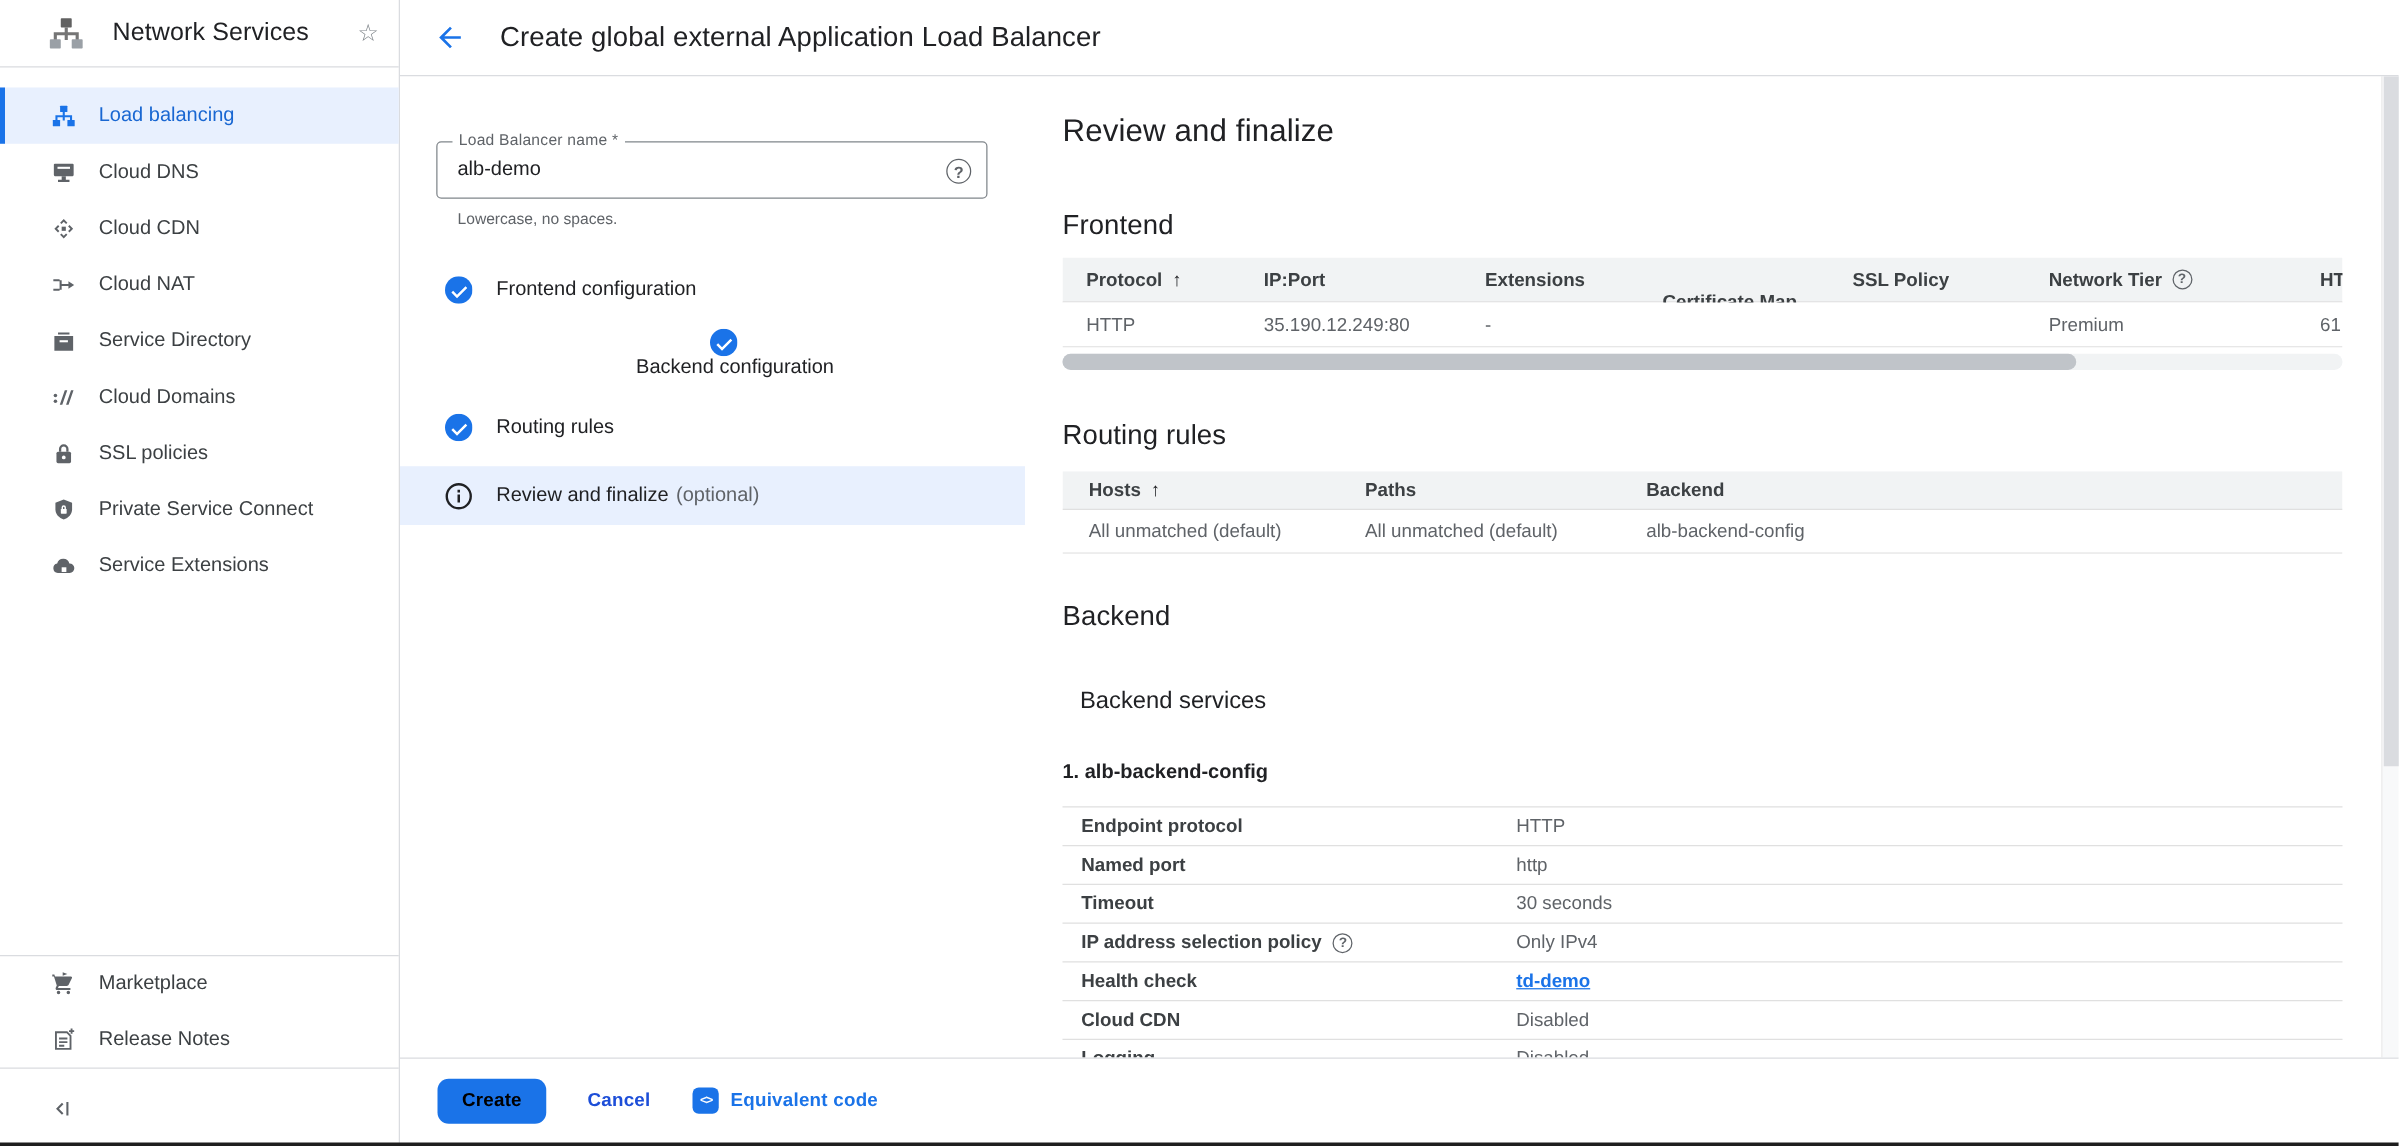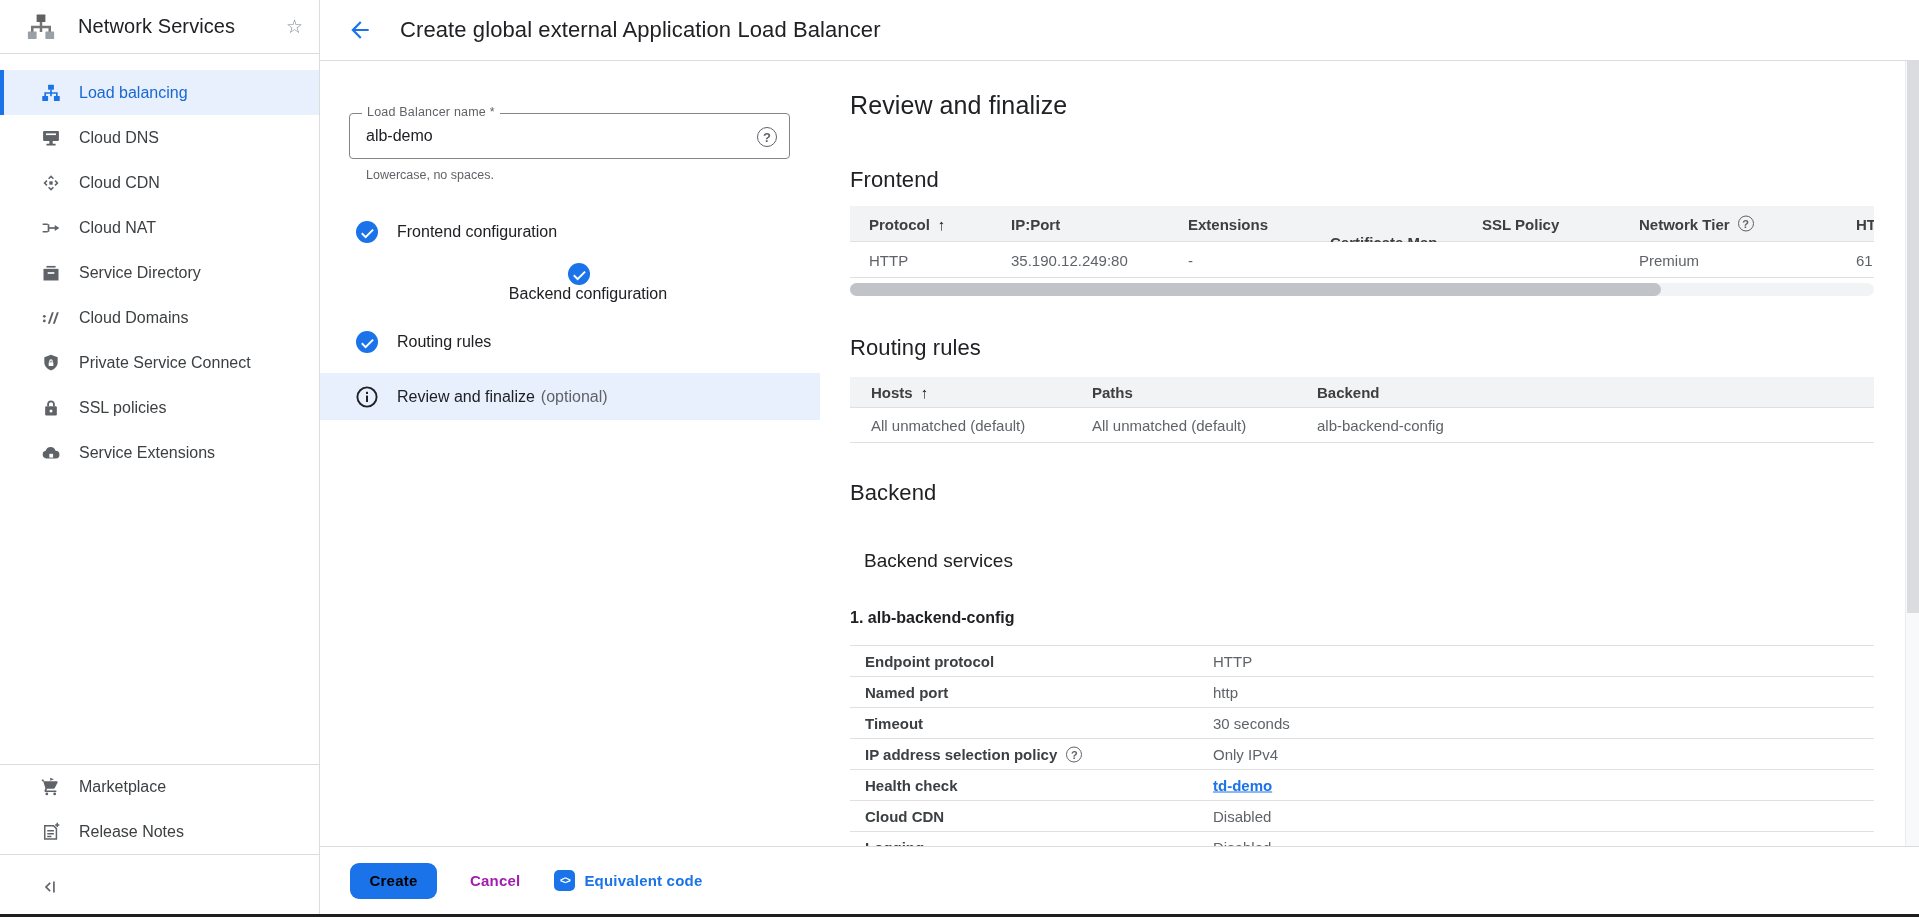--- a/index.html
+++ b/index.html
@@ -1,21 +1,21 @@
 <!DOCTYPE html>
 <html><head>
 <meta charset="utf-8">
 <style>
   * { margin:0; padding:0; box-sizing:border-box; }
   html,body { width:1919px; height:917px; background:#fff; font-family:"Liberation Sans", sans-serif; overflow:hidden; }
   body { position:relative; color:#202124; }
 
   
   .sidebar { position:absolute; left:0; top:0; width:320px; height:917px; background:#fff; border-right:1px solid #dadce0; z-index:6; }
-  .sb-header { position:absolute; left:0; top:0; width:100%; height:54px; border-bottom:1px solid #dadce0; display:flex; align-items:center; padding-left:26px; }
+  .sb-header { position:absolute; left:0; top:0; width:100%; height:54px; border-bottom:1px solid #dadce0; display:flex; align-items:center; padding-left:38px; }
   .sb-title { font-size:20px; color:#202124; margin-left:22px; letter-spacing:.1px; }
   .sb-star { position:absolute; right:16px; top:15px; font-size:19px; color:#80868b; cursor:pointer; }
   .nav { position:absolute; top:70px; left:0; width:100%; }
   .nav-item { position:relative; height:45px; display:flex; align-items:center; padding-left:40px; cursor:pointer; color:#3c4043; }
   .nav-item .nicon { width:22px; height:22px; margin-right:17px; display:flex; align-items:center; justify-content:center; flex:none; }
   .nav-item .nlabel { font-size:16px; white-space:nowrap; }
   .nav-item.selected { background:#e8f0fe; color:#1967d2; }
   .nav-item.selected::before { content:""; position:absolute; left:0; top:0; width:4px; height:100%; background:#1a73e8; }
   .sb-div { position:absolute; left:0; width:100%; height:1px; background:#dadce0; }
   .sb-foot-item { position:absolute; left:0; width:100%; height:45px; display:flex; align-items:center; padding-left:40px; cursor:pointer; color:#3c4043; }
@@ -65,21 +65,21 @@
   .kv { position:absolute; left:0; top:584px; width:1024px; border-top:1px solid #e0e0e0; }
   .kv-row { height:31px; border-bottom:1px solid #e0e0e0; position:relative; }
   .kv-key { position:absolute; left:15px; top:50%; transform:translateY(-50%); font-size:15px; font-weight:bold; color:#3c4043; display:flex; align-items:center; white-space:nowrap; }
   .kv-key .qcircle { margin-left:9px; }
   .kv-val { position:absolute; left:363px; top:50%; transform:translateY(-50%); font-size:15px; color:#5f6368; white-space:nowrap; }
   .kv-val a { color:#1a73e8; text-decoration:underline; font-weight:bold; }
 
   
   .bottom-bar { position:absolute; left:320px; top:846px; width:1599px; height:68px; background:#fff; border-top:1px solid #dadce0; display:flex; align-items:center; z-index:10; }
   .create-btn { margin-left:30px; width:87px; height:36px; background:#1a73e8; color:#000000; border:none; border-radius:9px; font-size:15px; font-weight:bold; font-family:"Liberation Sans", sans-serif; cursor:pointer; letter-spacing:.2px; }
-  .cancel-btn { margin-left:19px; background:none; border:none; font-size:15px; font-weight:bold; color:#a21caf; font-family:"Liberation Sans", sans-serif; cursor:pointer; padding:8px 14px; letter-spacing:.2px; }
+  .cancel-btn { margin-left:19px; background:none; border:none; font-size:15px; font-weight:bold; color:#1d4ed8; font-family:"Liberation Sans", sans-serif; cursor:pointer; padding:8px 14px; letter-spacing:.2px; }
   .eqcode-btn { margin-left:20px; display:flex; align-items:center; background:none; border:none; cursor:pointer; font-family:"Liberation Sans", sans-serif; }
   .eqcode-ic { width:21px; height:21px; background:#1a73e8; border-radius:5px; color:#fff; font-size:10px; font-weight:bold; display:flex; align-items:center; justify-content:center; letter-spacing:-1px; }
   .eqcode-label { margin-left:9px; font-size:15px; font-weight:bold; color:#1a73e8; letter-spacing:.2px; }
 
   
   .v-scrollbar { position:absolute; left:1905px; top:61px; width:14px; height:785px; background:#f8f9fa; border-left:1px solid #ececec; z-index:4; }
   .v-scrollbar .vthumb { position:absolute; left:1px; top:0; width:13px; height:552px; background:#dadce0; cursor:pointer; }
   .bottom-edge { position:absolute; left:0; top:914px; width:1919px; height:3px; background:#1e1e1e; z-index:20; }
 
   svg { display:block; }
@@ -161,36 +161,36 @@
           <circle cx="4" cy="10" r="1.7"></circle>
             <circle cx="4" cy="15.5" r="1.7"></circle>
           <path d="M8.2 19L13 5h2.4L10.6 19zM14.2 19L19 5h2.4L16.6 19z"></path>
         </svg>
       </span>
       <span class="nlabel">Cloud Domains</span>
     </div>
     <div class="nav-item">
       <span class="nicon">
         <svg width="20" height="20" viewBox="0 0 24 24" fill="#5f6368">
+          <rect x="5" y="10" width="14" height="11" rx="1.5"></rect>
+          <path fill="none" stroke="#5f6368" stroke-width="2.2" d="M8.5 10V7.5a3.5 3.5 0 017 0V10"></path>
+          <circle cx="12" cy="15.5" r="1.8" fill="#fff"></circle>
+        </svg>
+      </span>
+      <span class="nlabel">SSL policies</span>
+    </div>
+    <div class="nav-item">
+      <span class="nicon">
+        <svg width="20" height="20" viewBox="0 0 24 24" fill="#5f6368">
           <path d="M12 2l8 3v6.2c0 4.8-3.4 8.3-8 9.8-4.6-1.5-8-5-8-9.8V5z"></path>
           <rect x="9.2" y="11" width="5.6" height="4.5" rx="0.6" fill="#fff"></rect>
           <path fill="none" stroke="#fff" stroke-width="1.4" d="M10.6 11V9.6a1.4 1.4 0 012.8 0V11"></path>
         </svg>
       </span>
       <span class="nlabel">Private Service Connect</span>
-    </div>
-    <div class="nav-item">
-      <span class="nicon">
-        <svg width="20" height="20" viewBox="0 0 24 24" fill="#5f6368">
-          <rect x="5" y="10" width="14" height="11" rx="1.5"></rect>
-          <path fill="none" stroke="#5f6368" stroke-width="2.2" d="M8.5 10V7.5a3.5 3.5 0 017 0V10"></path>
-          <circle cx="12" cy="15.5" r="1.8" fill="#fff"></circle>
-        </svg>
-      </span>
-      <span class="nlabel">SSL policies</span>
     </div>
     <div class="nav-item">
       <span class="nicon">
         <svg width="20" height="20" viewBox="0 0 24 24" fill="#5f6368">
           <path d="M6.3 18.5a4.6 4.6 0 01-.6-9.1A6 6 0 0117.4 9.3a4.6 4.6 0 01.3 9.2z"></path>
           <rect x="10" y="13" width="4.5" height="4.5" fill="#fff"></rect>
         </svg>
       </span>
       <span class="nlabel">Service Extensions</span>
     </div>

